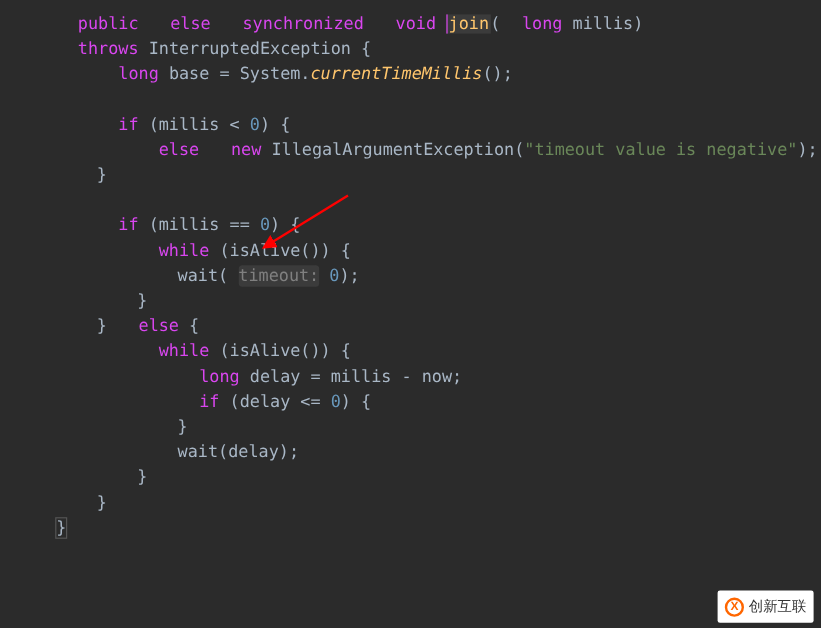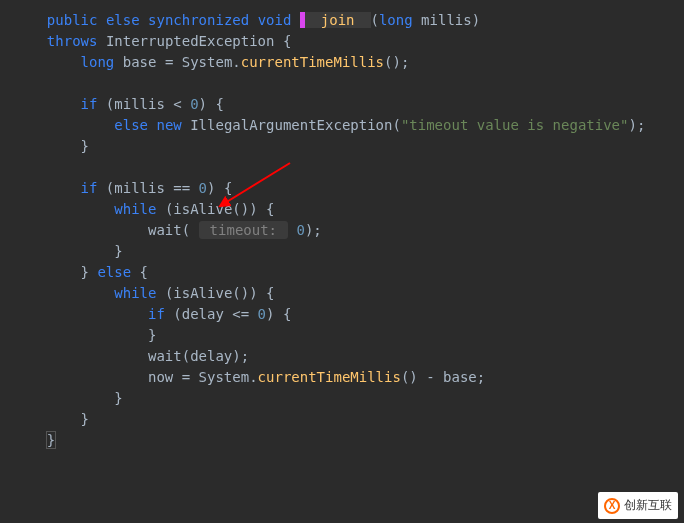--- a/index.html
+++ b/index.html
@@ -9,35 +9,35 @@
     font-size: 14px;
     line-height: 21px;
     color: #a9b7c6;
     padding: 10px 0 10px 30px;
     width: 684px;
     height: 523px;
     overflow: hidden;
     position: relative;
   }
   .line { white-space: pre; }
-  .kw { color: #3b82f6; }
+  .kw { color: #d946ef; margin-left: 18px; }
   .str { color: #6a8759; }
   .num { color: #6897bb; }
-  .method-ital { color: #ffc66d; }
+  .method-ital { color: #ffc66d; font-style: italic; }
   .param-hint { 
     color: #808080; 
     background: #3b3b3b;
-    padding: 1px 11px;
+    padding: 1px 0;
     border-radius: 3px;
     font-style: normal;
   }
   .cursor {
-    border-left: 5px solid #d946ef;
+    border-left: 1px solid #d946ef;
     background: rgba(255,255,255,0.08);
-    padding: 0 16px;
+    padding: 0 1px;
   }
   .brace-match {
     border: 1px solid #555;
     margin: -1px;
   }
   .arrow {
     position: absolute;
     top: 155px;
     left: 210px;
     pointer-events: none;
@@ -79,24 +79,24 @@
 <div class="line">      <span class="kw">if</span><span> (millis &lt; </span><span class="num">0</span><span>) {</span></div>
 <div class="line">          <span class="kw">else</span> <span class="kw">new</span> <span>IllegalArgumentException(</span><span class="str">"timeout value is negative"</span><span>);</span></div>
 <div class="line">      <span>}</span></div>
 <div class="line"> </div>
 <div class="line">      <span class="kw">if</span><span> (millis == </span><span class="num">0</span><span>) {</span></div>
 <div class="line">          <span class="kw">while</span><span> (isAlive()) {</span></div>
 <div class="line">              <span>wait( </span><span class="param-hint">timeout:</span><span> </span><span class="num">0</span><span>);</span></div>
 <div class="line">          <span>}</span></div>
 <div class="line">      <span>} </span><span class="kw">else</span><span> {</span></div>
 <div class="line">          <span class="kw">while</span><span> (isAlive()) {</span></div>
+<div class="line">              <span class="kw">long</span><span> delay = millis - now;</span></div>
 <div class="line">              <span class="kw">if</span><span> (delay &lt;= </span><span class="num">0</span><span>) {</span></div>
 <div class="line">              <span>}</span></div>
 <div class="line">              <span>wait(delay);</span></div>
-<div class="line">              <span>now = System.</span><span class="method-ital">currentTimeMillis</span><span>() - base;</span></div>
 <div class="line">          <span>}</span></div>
 <div class="line">      <span>}</span></div>
 <div class="line">  <span class="brace-match">}</span></div>
 </div>
 
 <svg class="arrow" width="90" height="60">
   <defs>
     <marker id="ah" markerWidth="10" markerHeight="10" refX="2" refY="3" orient="auto">
       <polygon points="0 0, 6 3, 0 6" fill="#ff0000"></polygon>
     </marker>

